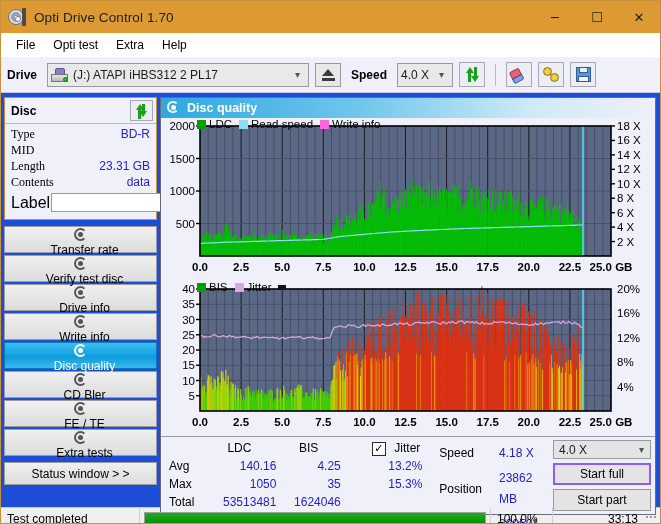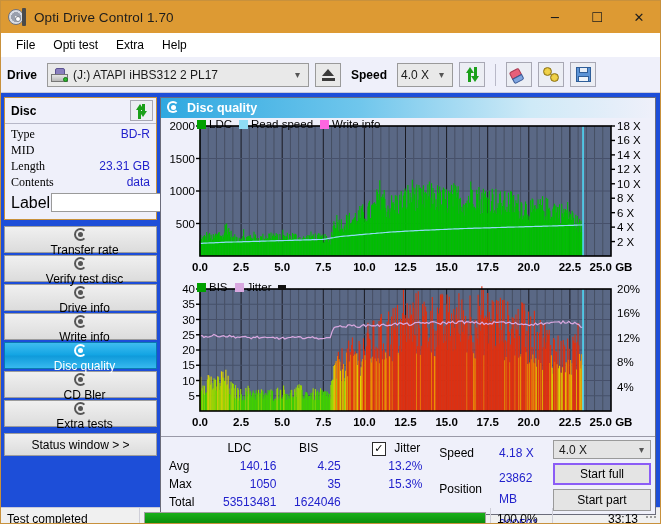--- a/index.html
+++ b/index.html
@@ -479,20 +479,27 @@
             <span class="c"></span>
           </span>
         <span>Disc quality</span>
       </div>
       <div class="nav-btn">
         <span class="nav-ico">
             <span class="r"></span>
             <span class="c"></span>
           </span>
         <span>CD Bler</span>
+      </div>
+      <div class="nav-btn">
+        <span class="nav-ico">
+            <span class="r"></span>
+            <span class="c"></span>
+          </span>
+        <span>FE / TE</span>
       </div>
       <div class="nav-btn">
         <span class="nav-ico">
             <span class="r"></span>
             <span class="c"></span>
           </span>
         <span>Extra tests</span>
       </div>
 
       <div class="status-btn">Status window &gt; &gt;</div>

